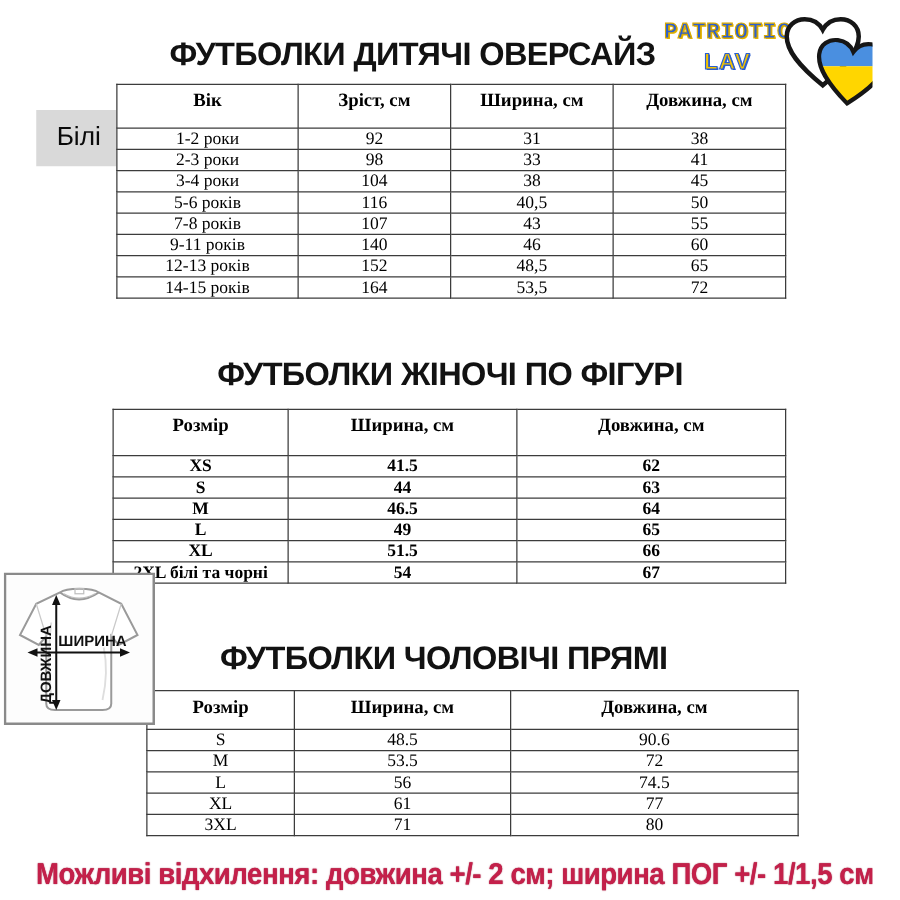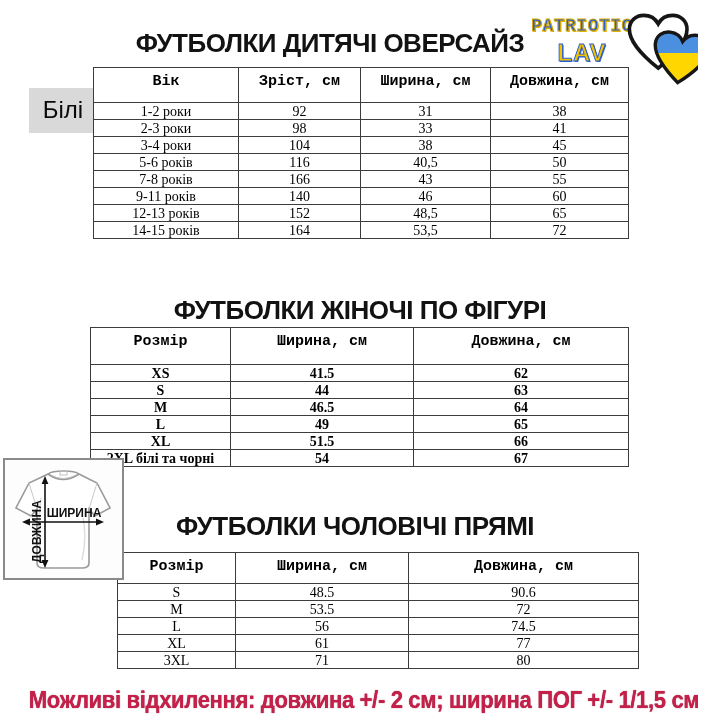--- a/index.html
+++ b/index.html
@@ -3,42 +3,42 @@
 <meta charset="utf-8">
 <style>
   html,body{margin:0;padding:0;}
   body{width:720px;height:720px;background:#ffffff;font-family:"Liberation Serif",serif;}
   .page{position:relative;width:698px;height:720px;background:#fff;overflow:hidden;}
 
   .title{position:absolute;left:0;width:720px;text-align:center;
          font-family:"Liberation Sans",sans-serif;font-weight:bold;color:#121212;
          font-size:26px;letter-spacing:-0.5px;white-space:nowrap;}
   .title-1{top:28px;left:-30px;}
-  .title-2{top:295px;}
+  .title-2{top:284px;}
   .title-3{top:511px;left:-5px;}
 
   
   .logo{position:absolute;left:523px;top:10px;width:195px;height:78px;}
   .logo-line1{position:absolute;left:0;top:6px;width:118px;text-align:center;
       font-family:Liberation Mono, monospace;font-weight:bold;font-size:18px;letter-spacing:0.5px;
       color:#2a5fd0;-webkit-text-stroke:0.9px #d9a900;text-shadow:1px 1px 0 #e6b800;}
   .logo-line2{position:absolute;left:0;top:29px;width:118px;text-align:center;
-      font-family:"Liberation Sans",sans-serif;font-weight:bold;font-size:24px;letter-spacing:1px;
+      font-family:"Liberation Sans",sans-serif;font-weight:bold;font-size:18px;letter-spacing:1px;
       color:#f3c200;-webkit-text-stroke:0.9px #2a5fd0;text-shadow:1px 1px 0 #2a5fd0;}
   .logo-hearts{position:absolute;left:98px;top:0;}
 
   
   .white-label{position:absolute;left:29px;top:88px;width:68px;height:45px;background:#d9d9d9;
-      font-family:"Liberation Sans",sans-serif;font-size:24px;color:#0a0a0a;
+      font-family:"Liberation Sans",sans-serif;font-size:21px;color:#0a0a0a;
       text-align:center;line-height:44px;z-index:1;}
 
   
   table.tbl{position:absolute;border-collapse:collapse;table-layout:fixed;background:#fff;z-index:2;}
   table.tbl th,table.tbl td{border:1px solid #3c3c3c;text-align:center;padding:0;overflow:visible;white-space:nowrap;}
-  table.tbl th{font-family:Liberation Mono, monospace;font-weight:bold;font-size:15px;vertical-align:top;padding-top:5px;color:#000;}
+  table.tbl th{font-family:Liberation Serif, serif;font-weight:bold;font-size:15px;vertical-align:top;padding-top:5px;color:#000;}
   table.tbl td{font-family:"Liberation Serif",serif;font-size:14px;color:#000;height:16px;line-height:15px;}
   .tbl-1{left:93px;top:67px;width:535px;}
   .tbl-1 th{height:29px;}
   .tbl-2{left:90px;top:327px;width:538px;}
   .tbl-2 th{height:31px;}
   .tbl-2 td{height:16px;font-weight:bold;}
   .tbl-3{left:117px;top:552px;width:521px;}
   .tbl-3 th{height:25px;}
   .tbl-3 td{height:15px;}
 
@@ -114,21 +114,21 @@
           <td>45</td>
         </tr>
         <tr>
           <td>5-6 років</td>
           <td>116</td>
           <td>40,5</td>
           <td>50</td>
         </tr>
         <tr>
           <td>7-8 років</td>
-          <td>166</td>
+          <td>107</td>
           <td>43</td>
           <td>55</td>
         </tr>
         <tr>
           <td>9-11 років</td>
           <td>140</td>
           <td>46</td>
           <td>60</td>
         </tr>
         <tr>

